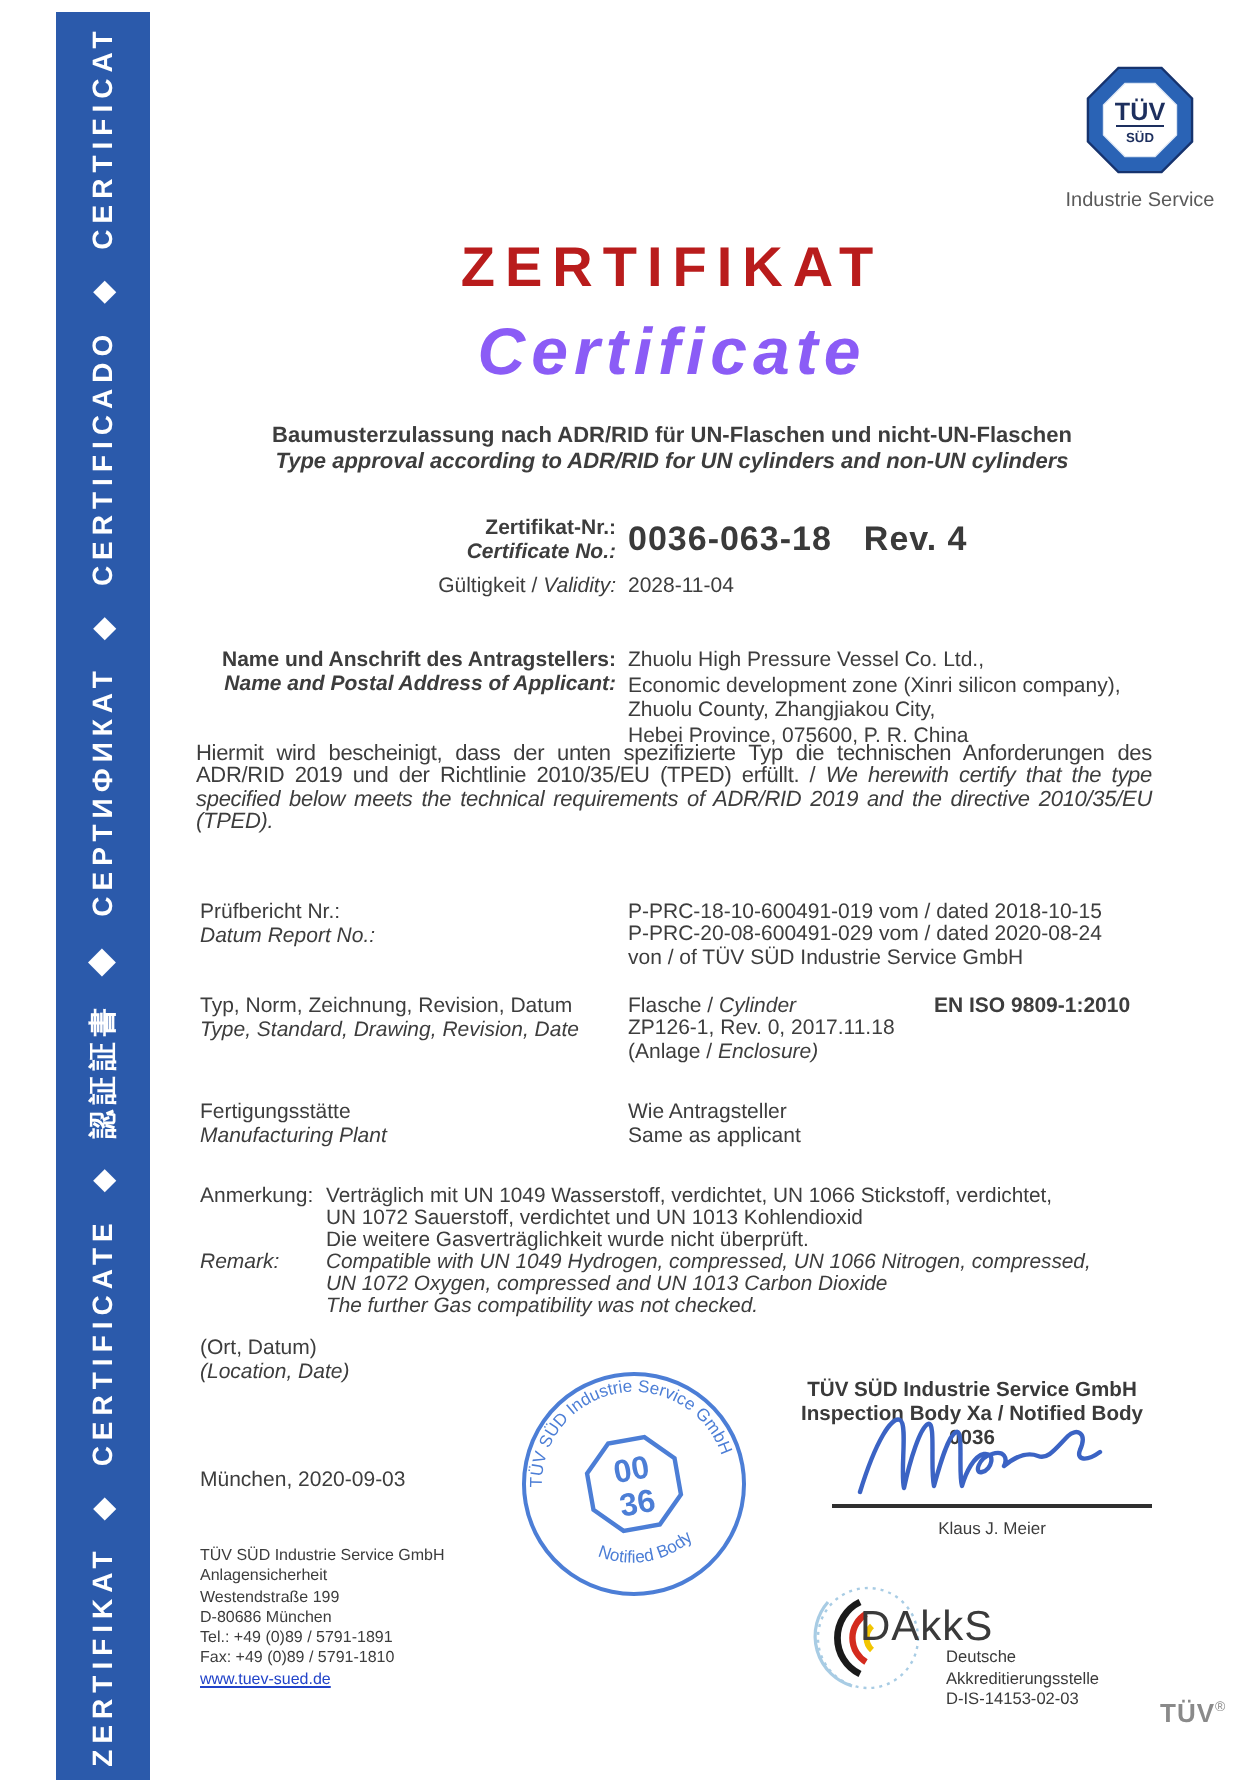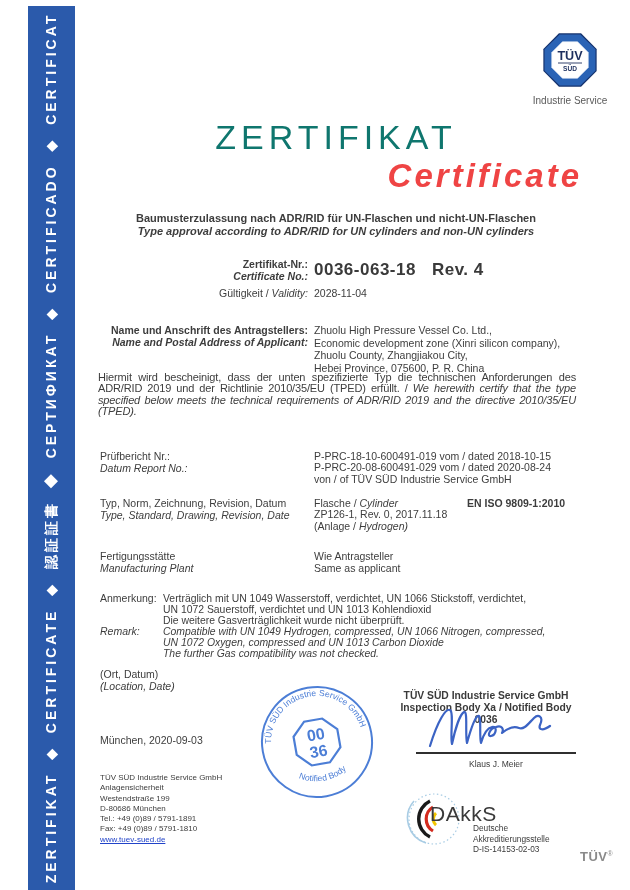--- a/index.html
+++ b/index.html
@@ -6,23 +6,23 @@
   .page{position:relative;width:630px;height:890px;background:#fff;overflow:hidden;
         font-family:"Liberation Sans",sans-serif;color:#3d3d3d;}
   
   .band{position:absolute;left:28px;top:6px;width:47px;height:884px;background:#2b5aab;}
   .band-text{position:absolute;left:0;top:0;width:884px;height:47px;line-height:47px;
              transform-origin:0 0;transform:rotate(-90deg) translateX(-884px);
              color:#fff;font-weight:bold;font-size:14px;letter-spacing:3px;word-spacing:6px;
              text-align:center;white-space:nowrap;}
   
   .title-de{position:absolute;left:90px;top:118px;width:492px;margin:0;text-align:center;
-            font-size:34px;font-weight:normal;letter-spacing:5px;color:#0f766e;}
-  .title-en{position:absolute;left:90px;top:157px;width:492px;margin:0;text-align:right;
-            font-size:33px;font-weight:bold;font-style:italic;letter-spacing:3px;color:#ef4444;}
+            font-size:28px;font-weight:bold;letter-spacing:5px;color:#b91c1c;}
+  .title-en{position:absolute;left:90px;top:157px;width:492px;margin:0;text-align:center;
+            font-size:33px;font-weight:bold;font-style:italic;letter-spacing:3px;color:#8b5cf6;}
   .sub1{position:absolute;left:70px;top:212px;width:532px;text-align:center;font-size:11px;font-weight:bold;}
   .sub2{position:absolute;left:70px;top:225px;width:532px;text-align:center;font-size:11px;font-weight:bold;font-style:italic;}
   .t{font-size:10.5px;line-height:11.5px;}
   .it{font-style:italic;}
   .b{font-weight:bold;}
   .lblcol{position:absolute;left:100px;width:208px;text-align:right;}
   .leftcol{position:absolute;left:100px;}
   .valcol{position:absolute;left:314px;}
   .bigno{position:absolute;left:314px;top:260px;font-size:17px;font-weight:bold;letter-spacing:.5px;color:#3a3a3a;}
   .bigno .rev{margin-left:16px;}
@@ -103,21 +103,21 @@
     <div>von / of TÜV SÜD Industrie Service GmbH</div>
   </div>
 
   <div class="leftcol t" style="top:498px;">
     <div>Typ, Norm, Zeichnung, Revision, Datum</div>
     <div class="it">Type, Standard, Drawing, Revision, Date</div>
   </div>
   <div class="valcol t" style="top:498px;line-height:11.3px;">
     <div><span>Flasche / </span><span class="it">Cylinder</span></div>
     <div>ZP126-1, Rev. 0, 2017.11.18</div>
-    <div><span>(Anlage / </span><span class="it">Hydrogen)</span></div>
+    <div><span>(Anlage / </span><span class="it">Enclosure)</span></div>
   </div>
   <div class="t b" style="position:absolute;left:467px;top:498px;">EN ISO 9809-1:2010</div>
 
   <div class="leftcol t" style="top:550px;line-height:12px;">
     <div>Fertigungsstätte</div>
     <div class="it">Manufacturing Plant</div>
   </div>
   <div class="valcol t" style="top:550px;line-height:12px;">
     <div>Wie Antragsteller</div>
     <div>Same as applicant</div>

